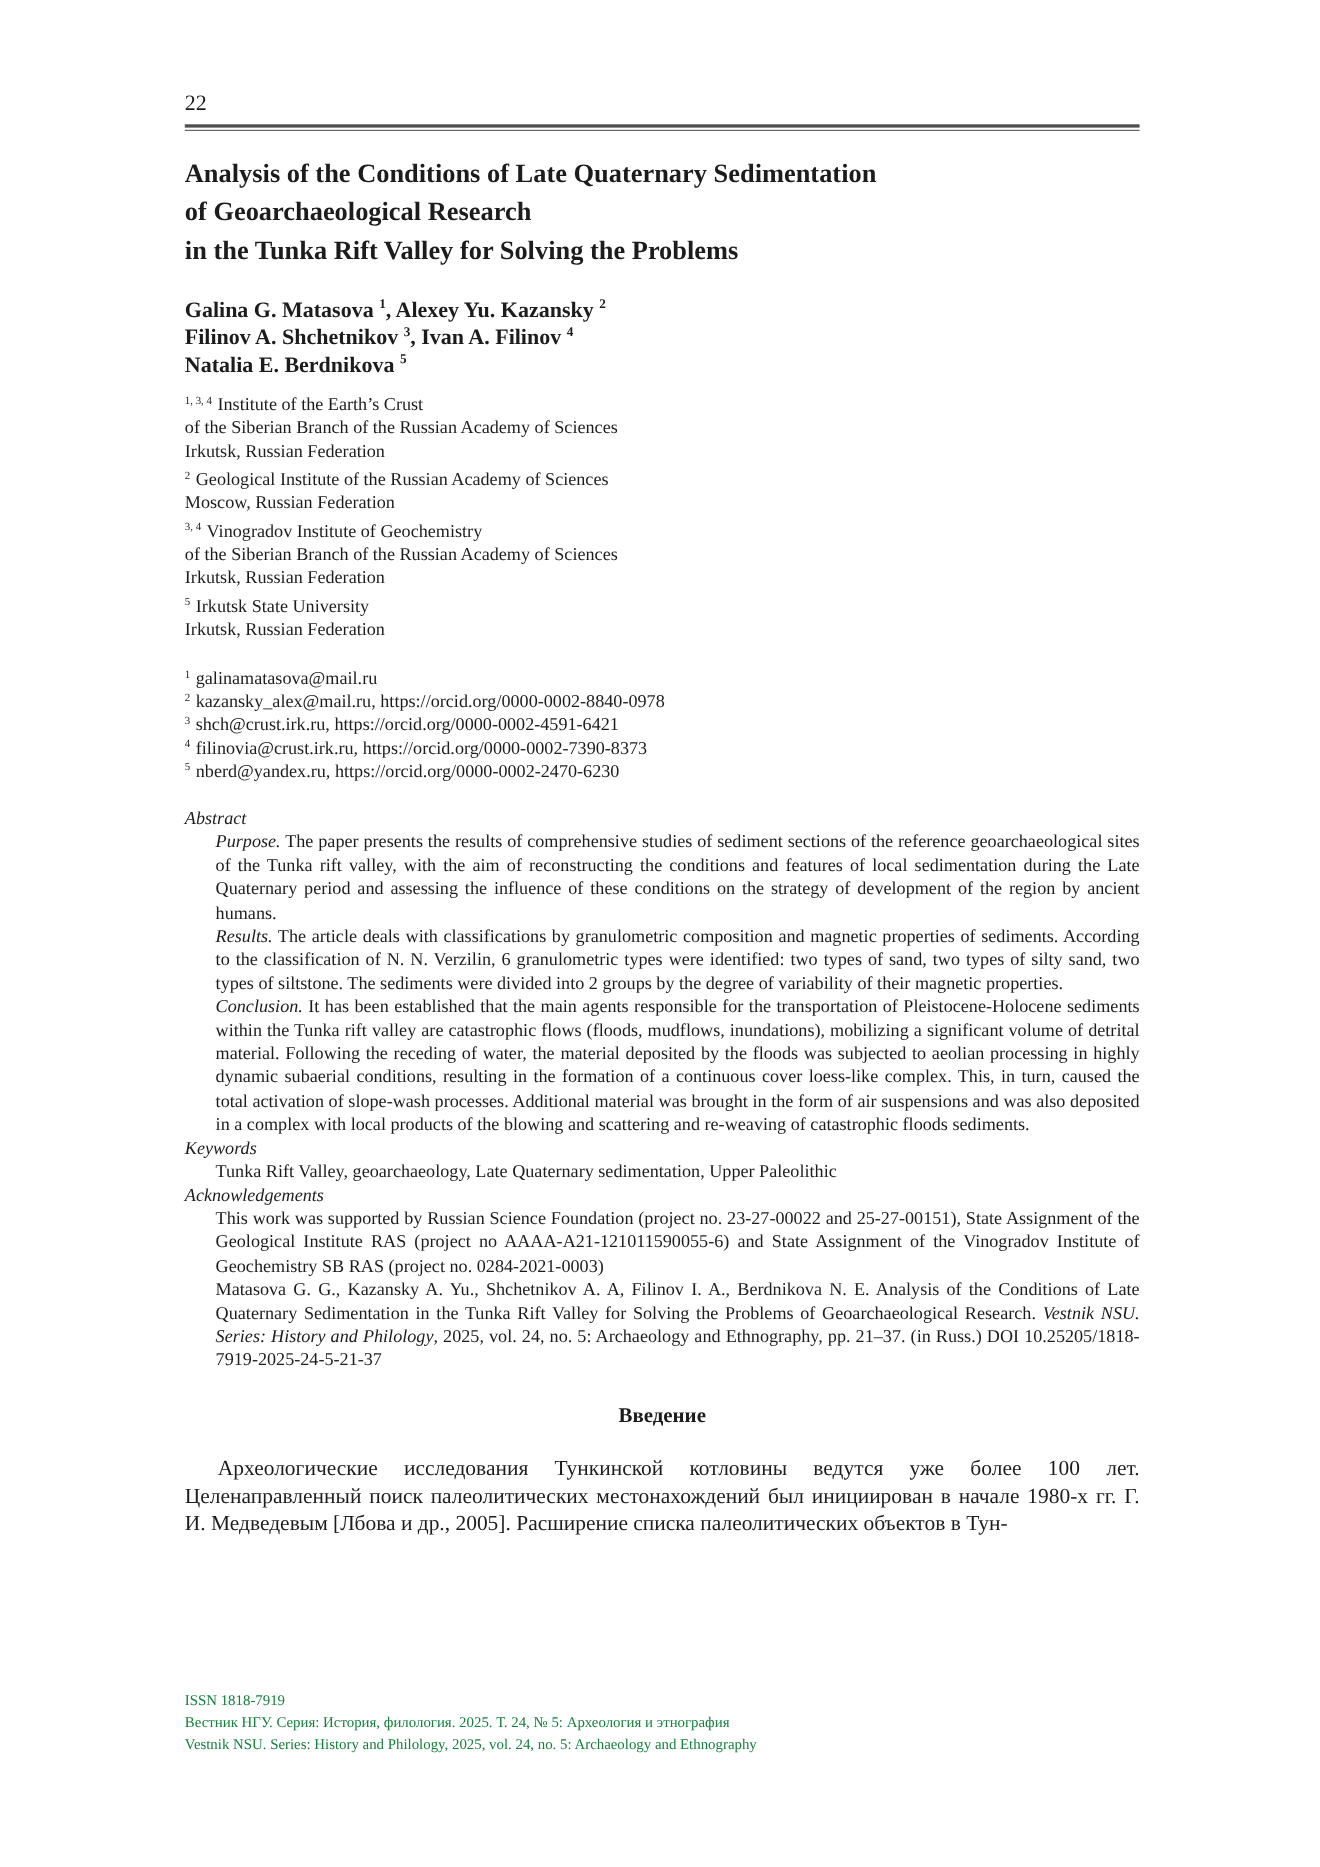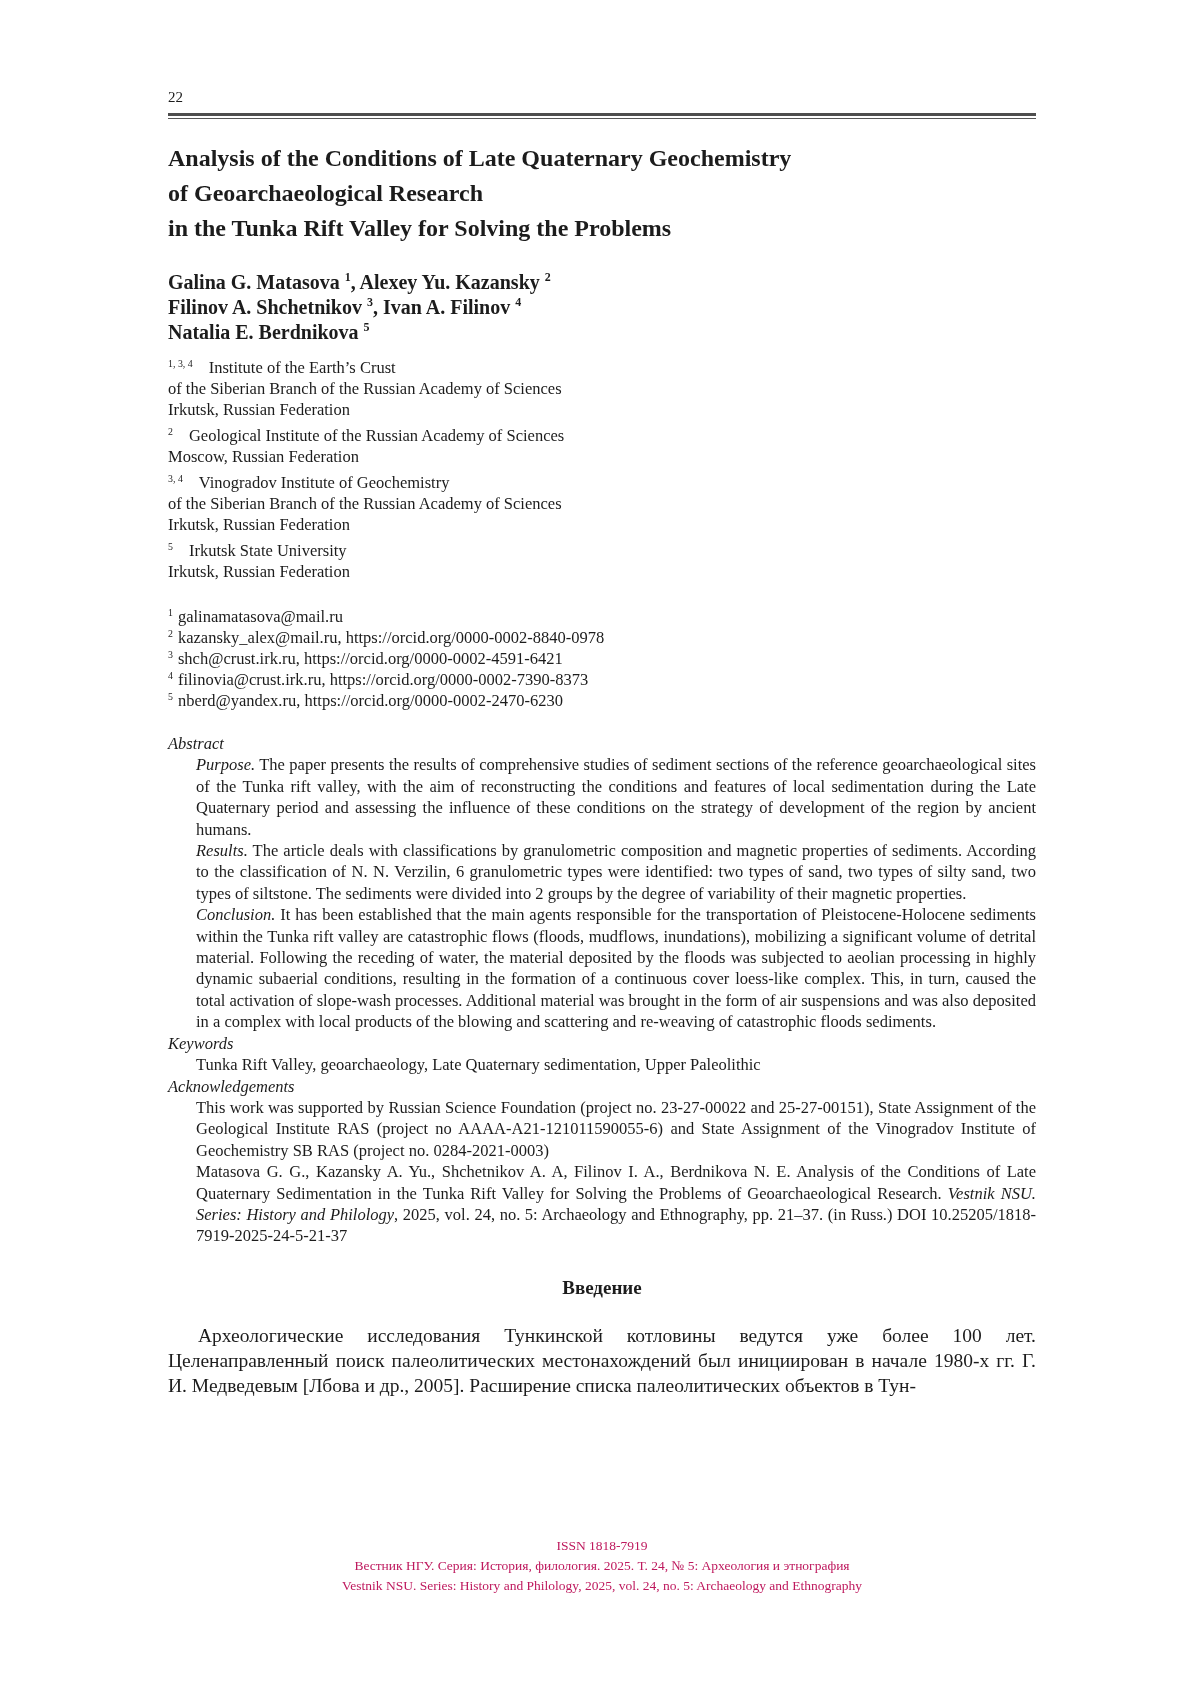--- a/index.html
+++ b/index.html
@@ -6,74 +6,74 @@
   .page {
     position:relative;
     width:1200px; height:1697px;
     background:#ffffff;
     color:#1c1c1c;
     font-family:"Liberation Serif","DejaVu Serif",serif;
     overflow:hidden;
   }
   .content { position:absolute; left:168px; top:0; width:868px; }
 
-  .running-header { position:relative; padding-top:106px; font-size:15px; }
+  .running-header { position:relative; padding-top:106px; font-size:20px; }
   .page-num { position:absolute; left:0; bottom:0; }
   .running-title { display:block; text-align:center; }
 
   .header-rule { margin-top:7px; }
   .rule-a { height:3px; background:#4e4e4e; }
   .rule-b { height:1px; background:#565656; margin-top:2px; }
 
   .title { margin:22px 0 0 0; font-size:24px; line-height:35px; font-weight:bold; }
   .tline { display:block; }
 
   .authors { margin-top:24px; font-size:20px; line-height:25px; font-weight:bold; }
   .author-line { display:block; }
   sup { font-size:0.6em; line-height:0; }
 
   .affils { margin-top:12px; font-size:16.5px; line-height:21px; }
   .affil { margin:0 0 5px 0; }
   .affil-line { display:block; }
-  .affil sup { margin-right:16px; }
+  .affil sup { margin-right:5px; }
 
   .contacts { margin-top:24px; font-size:16.5px; line-height:21px; }
   .contact-line { display:block; }
   .contact-line sup { margin-right:5px; }
 
   .abstract-section { margin-top:22px; font-size:16.5px; line-height:21.4px; }
   .section-label { font-style:italic; margin:0; }
   .abs-par { margin:0 0 0 28px; text-align:justify; }
   .abs-par .lead { font-style:italic; }
   .section-body { margin:0 0 0 28px; }
   .justify { text-align:justify; }
   .jrnl { font-style:italic; }
 
   .intro-heading { margin:30px 0 0 0; text-align:center; font-size:19px; font-weight:bold; }
   .intro-par { margin:24px 0 0 0; font-size:19.5px; line-height:25px; text-align:justify; text-indent:30px; }
 
-  .footer { position:absolute; left:168px; top:1536px; width:868px; font-size:13.5px; line-height:20px; color:#be185d;text-align:center; }
+  .footer { position:absolute; left:168px; top:1536px; width:868px; font-size:13.5px; line-height:20px; color:#15803d; }
   .footer-line { display:block; }
 </style>
 </head>
 <body>
 
 <div class="page">
   <div class="content">
 
     <div class="running-header">
       <span class="page-num">22</span>
     </div>
     <div class="header-rule">
       <div class="rule-a"></div>
       <div class="rule-b"></div>
     </div>
 
     <h1 class="title">
-      <span class="tline">Analysis of the Conditions of Late Quaternary Geochemistry</span>
+      <span class="tline">Analysis of the Conditions of Late Quaternary Sedimentation</span>
       <span class="tline">of Geoarchaeological Research</span>
       <span class="tline">in the Tunka Rift Valley for Solving the Problems</span>
     </h1>
 
     <div class="authors">
       <span class="author-line"><span>Galina G. Matasova </span><sup>1</sup><span>, Alexey Yu. Kazansky </span><sup>2</sup></span>
       <span class="author-line"><span>Filinov A. Shchetnikov </span><sup>3</sup><span>, Ivan A. Filinov </span><sup>4</sup></span>
       <span class="author-line"><span>Natalia E. Berdnikova </span><sup>5</sup></span>
     </div>
 

